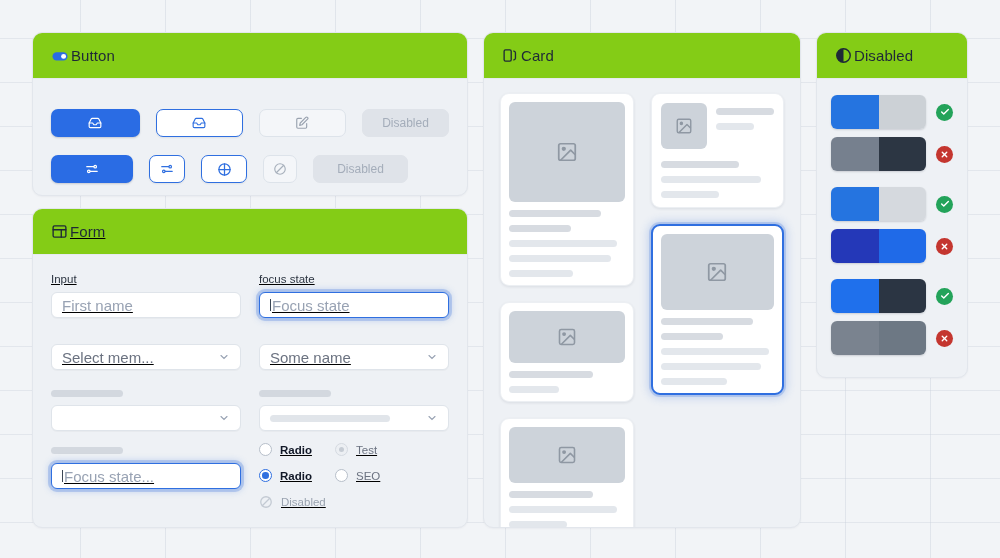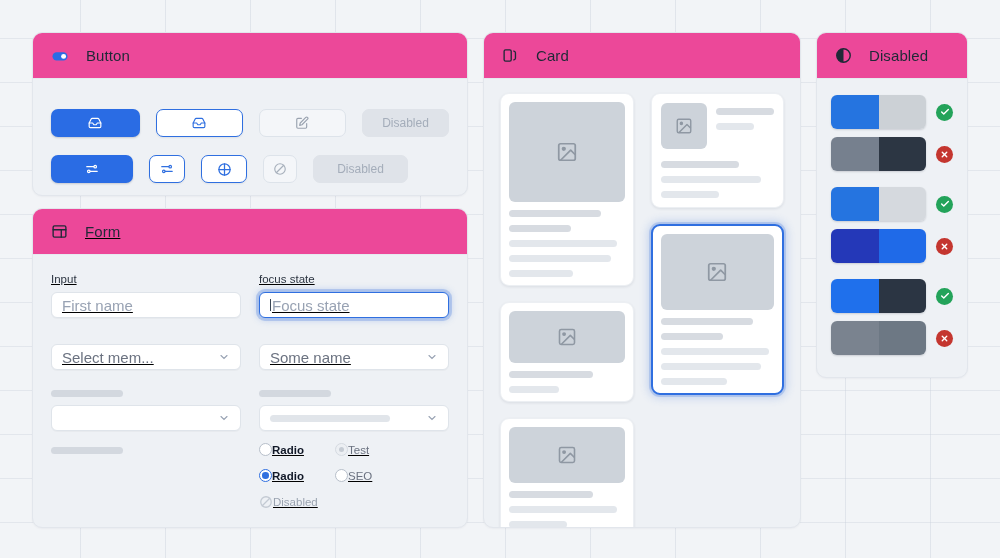--- a/index.html
+++ b/index.html
@@ -24,23 +24,23 @@
   .panel {
     position: absolute;
     background: #eef1f5;
     border: 1px solid #e2e6ec;
     border-radius: 10px;
     box-shadow: 0 1px 2px rgba(16,24,40,0.04);
     overflow: hidden;
   }
   .panel-head {
     height: 46px;
-    display: flex; align-items: center; gap: 17px;
+    display: flex; align-items: center; gap: 2px;
     padding: 0 18px;
-    background: #ec4899;
+    background: #84cc16;
     border-bottom: 1px solid #e6eaf0;
   }
   .panel-title {
     font-size: 15px; color: #1f2937; letter-spacing: .1px;
   }
   .panel-body { padding: 16px 18px; position: relative; }
 
   .ic { display:inline-flex; align-items:center; justify-content:center; }
   .ic svg { display:block; }
 
@@ -109,21 +109,21 @@
   }
   .ctrl.focus .caret {
     display:inline-block; width:1px; height:12px; background:#3b4654; margin-right:1px;
   }
   .ctrl.sel { justify-content: space-between; color: #6b7280; }
   .ctrl.sel .chev { color: #98a2b3; }
   .skel { height: 7px; border-radius: 4px; background: #d3d8df; }
   .pill-ghost { height: 7px; border-radius: 4px; background: #e1e5ea; width: 120px; }
   .row-gap { height: 20px; }
 
-  .radio-line { display: flex; align-items: center; gap: 0; }
+  .radio-line { display: flex; align-items: center; gap: 8px; }
   .radio-group { display: grid; grid-template-columns: 76px 1fr; row-gap: 13px; margin-top: 12px; }
   .radio {
     width: 13px; height: 13px; border-radius: 50%;
     border: 1.6px solid #b7bfca; background: #fff;
     display: inline-block; position: relative; flex: none;
   }
   .radio.on { border-color: #2f6fe0; }
   .radio.on::after {
     content:""; position:absolute; inset:2.2px; border-radius:50%; background:#2f6fe0;
   }
@@ -361,20 +361,24 @@
             <span class="chev ic">
               <svg width="12" height="12" viewBox="0 0 24 24" fill="none" stroke="#98a2b3" stroke-width="2.2" stroke-linecap="round">
                   <polyline points="6 9 12 15 18 9"></polyline>
                 </svg>
             </span>
           </div>
         </div>
 
         <div style="margin-top:16px;">
           <div class="skel" style="width:72px;"></div>
+          <div class="ctrl focus" style="margin-top:9px;">
+            <span class="caret"></span>
+            <span>Focus state...</span>
+          </div>
         </div>
 
         <div class="radio-group">
           <label class="radio-line">
             <span class="radio"></span>
             <span class="radio-txt">Radio</span>
           </label>
           <label class="radio-line">
             <span class="radio dim"></span>
             <span class="radio-txt light">Test</span>

